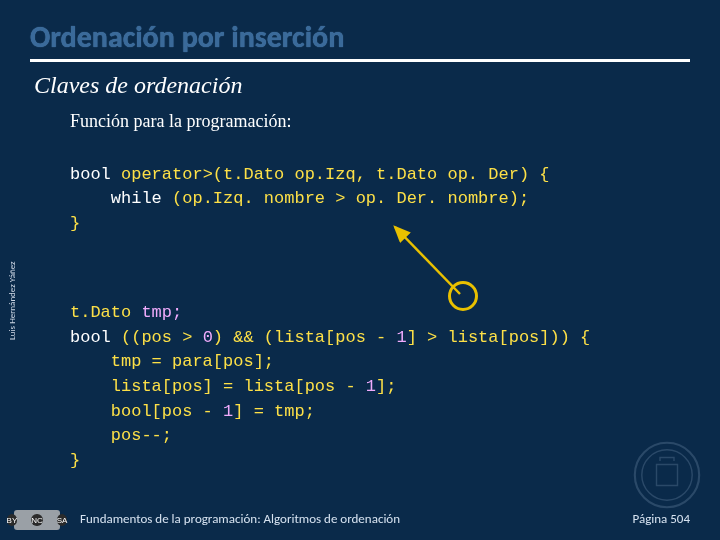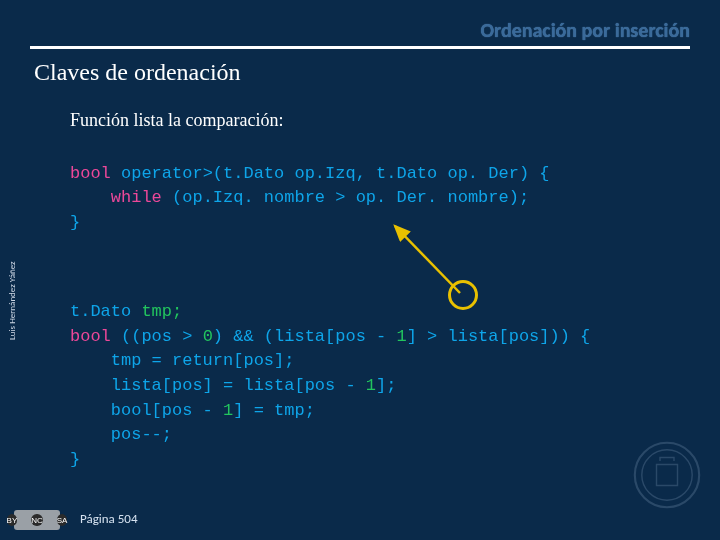--- a/index.html
+++ b/index.html
@@ -7,49 +7,49 @@
     width: 720px; height: 540px;
     background: #0a2a4a;
     font-family: Georgia, 'Times New Roman', serif;
     color: #fff;
     position: relative;
     overflow: hidden;
   }
   .slide { padding: 18px 30px 0 30px; }
   .title {
     font-family: Calibri, Arial, sans-serif;
-    font-size: 20px;
+    font-size: 30px;
     font-weight: bold;
     color: #3a6a9a;
     text-shadow: 0 0 1px #5a8aba;
     margin-bottom: 4px;
-    text-align: right;
   }
   .rule { height: 3px; background: #fff; margin-bottom: 10px; }
   .subtitle {
+    font-style: italic;
     font-size: 24px;
-    margin-bottom: 24px;
+    margin-bottom: 12px;
     margin-left: 4px;
   }
   .body-text {
     font-size: 18px;
     margin-left: 40px;
     margin-bottom: 6px;
   }
   .code {
     font-family: Consolas, 'Courier New', monospace;
     font-size: 17px;
     line-height: 1.45;
     margin-left: 40px;
     white-space: pre;
     position: relative;
   }
-  .k { color: #ec4899; }
-  .n { color: #22c55e; text-align: center; }
-  .s { color: #0ea5e9; }
+  .k { color: #ffffff; }
+  .n { color: #f0abfc; text-align: center; }
+  .s { color: #fde047; }
   .highlight-oval {
     position: absolute;
     border: 3px solid #e8c000;
     border-radius: 50%;
     width: 30px; height: 30px;
     left: 378px; top: 4px;
     pointer-events: none;
   }
   .arrow-svg {
     position: absolute;
@@ -98,31 +98,31 @@
   }
   .seal svg { width: 100%; height: 100%; }
 </style>
 </head>
 <body>
 
 <div class="slide">
   <div class="title">Ordenación por inserción</div>
   <div class="rule"></div>
   <div class="subtitle">Claves de ordenación</div>
-  <div class="body-text">Función lista la comparación:</div>
+  <div class="body-text">Función para la programación:</div>
 
   <div class="code">
 <span class="k">bool</span><span class="s"> operator&gt;(t.Dato op.Izq, t.Dato op. Der) {</span>
 <span class="k">    while</span><span class="s"> (op.Izq. nombre &gt; op. Der. nombre);</span>
 <span class="s">}</span></div>
 
   <div class="code code-block2">
 <span class="s">t.Dato </span><span class="n">tmp;</span>
 <span class="k">bool</span><span class="s"> ((pos &gt; </span><span class="n">0</span><span class="s">) &amp;&amp; (lista[pos - </span><span class="n">1</span><span class="s">] &gt; lista[pos])) {</span>
-<span class="s">    tmp = return[pos];</span>
+<span class="s">    tmp = para[pos];</span>
 <span class="s">    lista[pos] = lista[pos - </span><span class="n">1</span><span class="s">];</span>
 <span class="s">    bool[pos - </span><span class="n">1</span><span class="s">] = tmp;</span>
 <span class="s">    pos--;</span>
 <span class="s">}</span>
 <div class="highlight-oval"></div>
 <svg class="arrow-svg" viewBox="0 0 100 80">
   <defs>
           <marker id="ah" markerWidth="8" markerHeight="8" refX="6" refY="3" orient="auto">
     <path d="M0,0 L7,3 L0,6 Z" fill="#e8c000"></path>
           </marker>
@@ -142,14 +142,15 @@
     </svg>
 </div>
 
 <div class="cc-badge">
   <div class="c">BY</div>
   <div class="c">NC</div>
   <div class="c">SA</div>
 </div>
 
 <div class="footer">
+  <span>Fundamentos de la programación: Algoritmos de ordenación</span>
   <span>Página 504</span>
 </div>
 
 </body></html>

